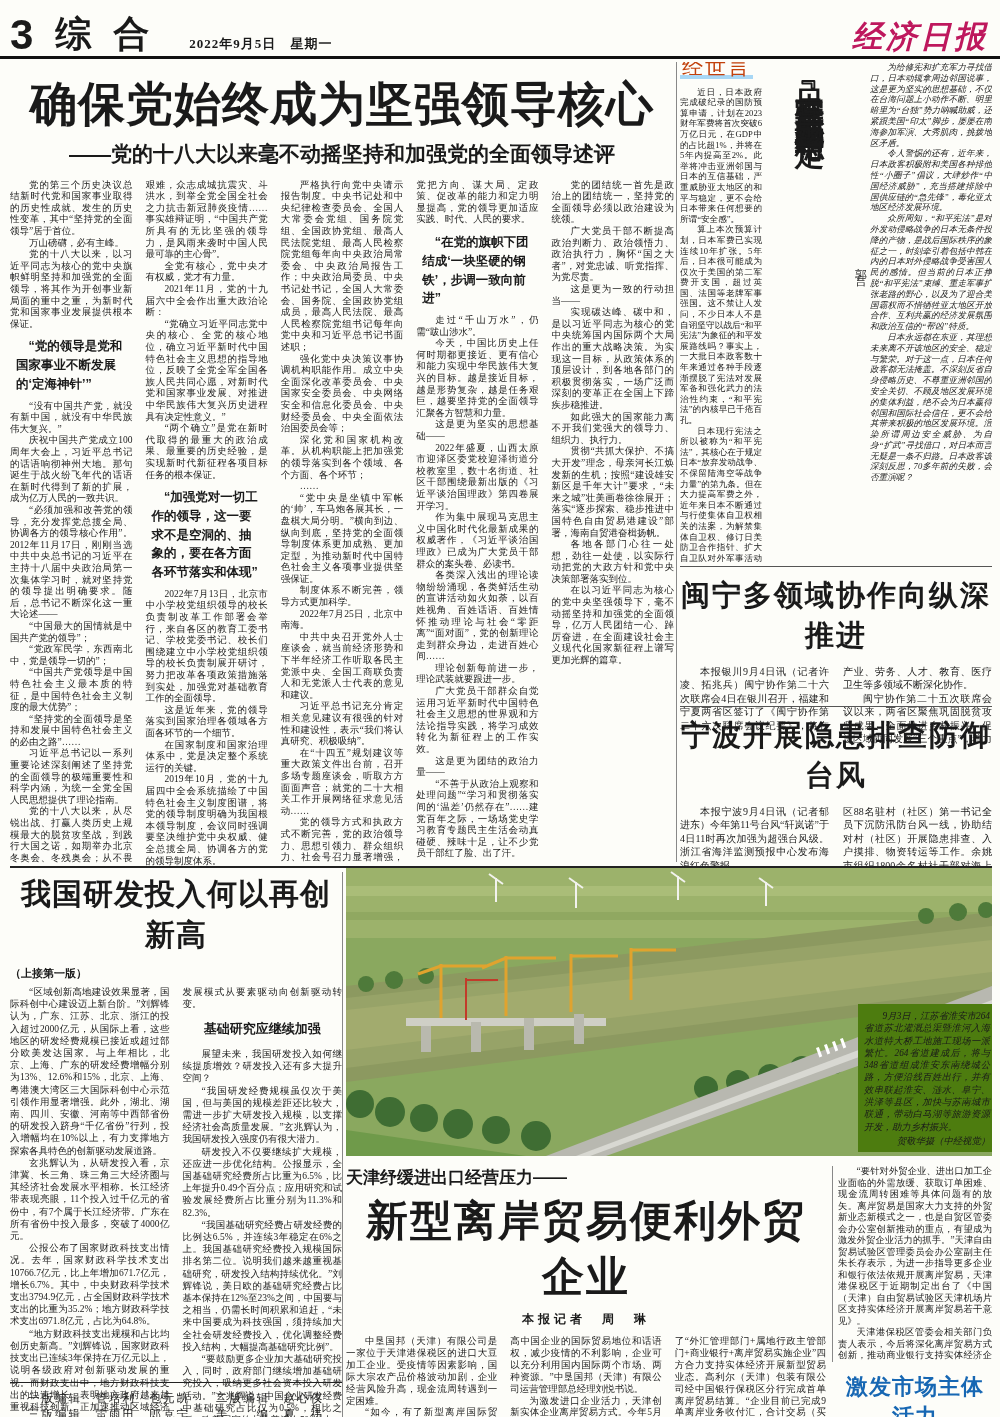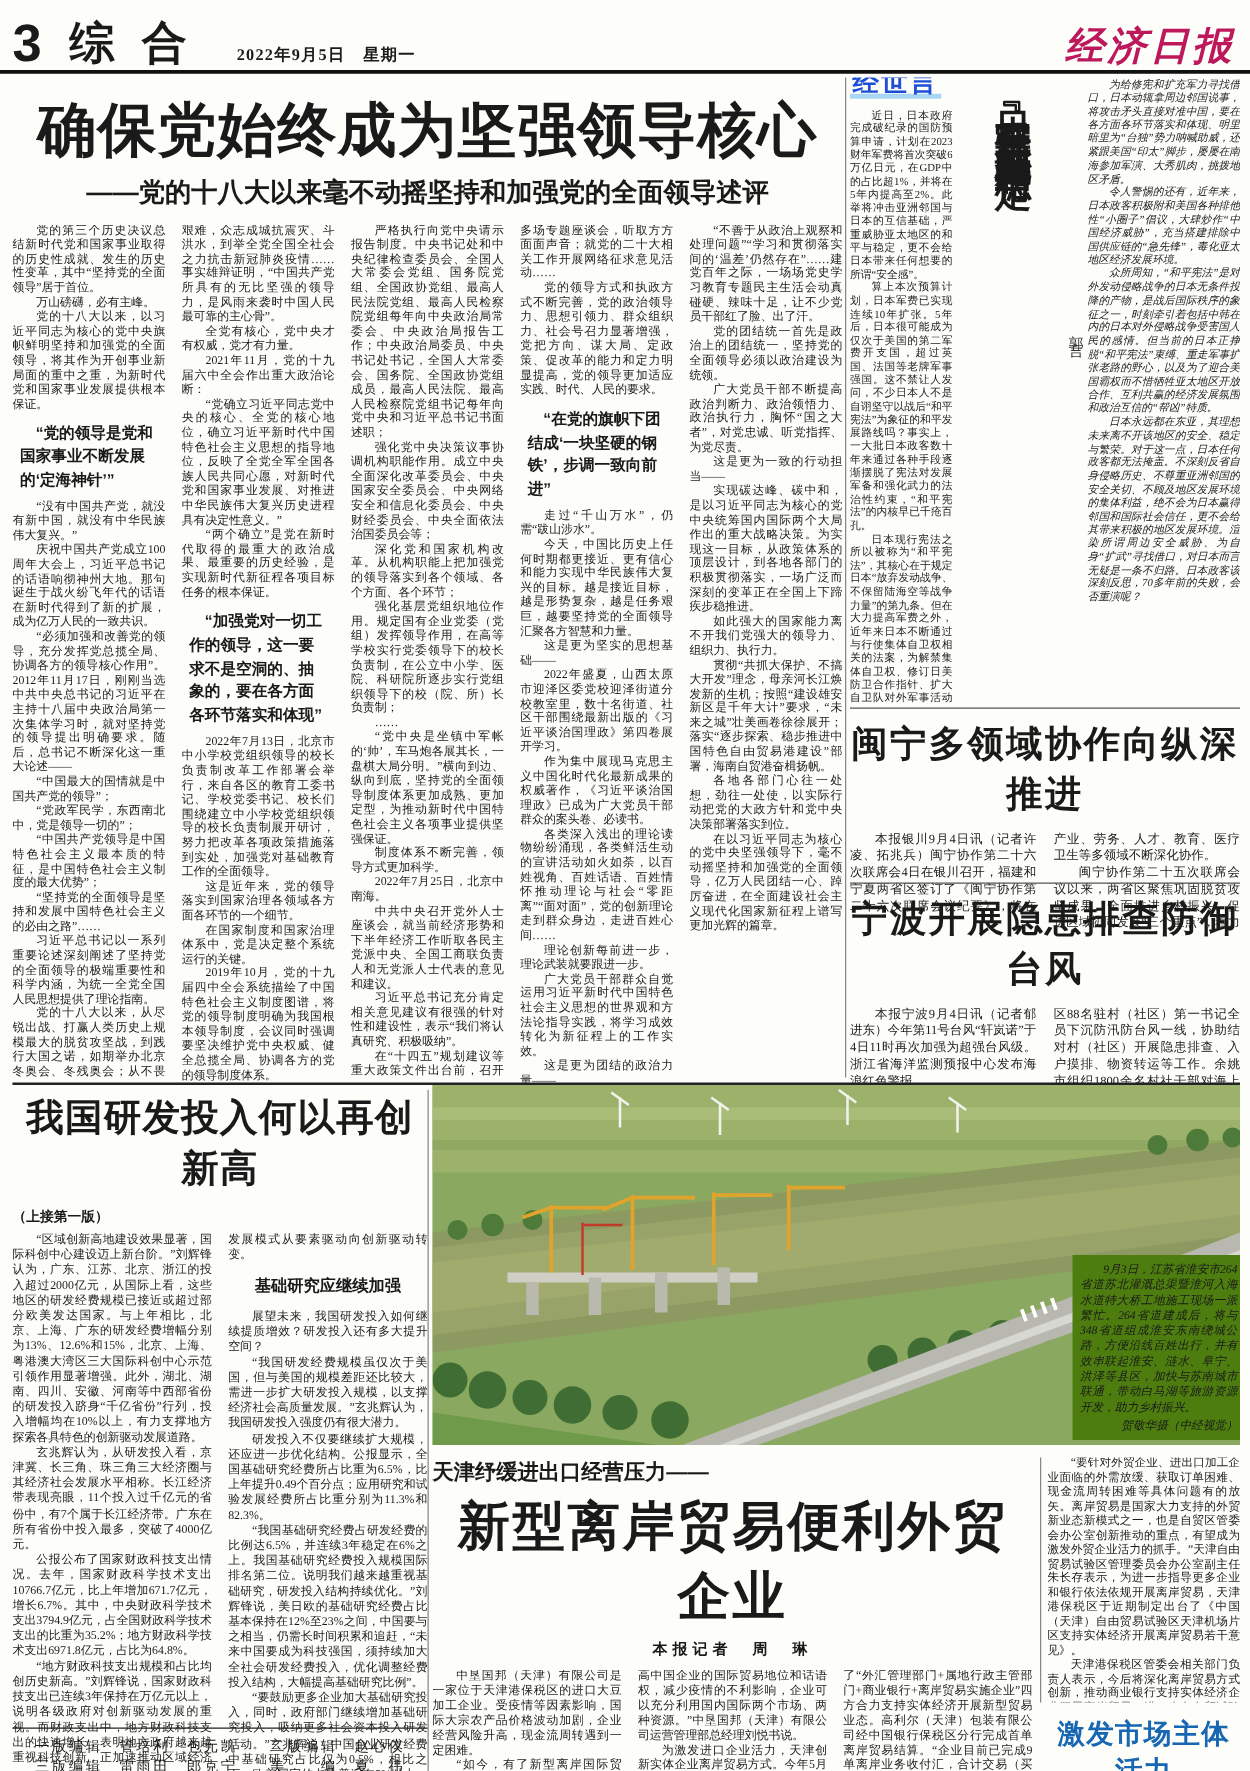--- a/index.html
+++ b/index.html
@@ -25,21 +25,21 @@
     font-size:9.5px; line-height:11.6px; text-align:justify; }
   .para { text-indent:2em; text-align:justify; }
   .sub-head { font-family:"Liberation Sans",sans-serif; font-weight:bold; font-size:12.5px; line-height:1.5; text-align:left; padding:0 6px; margin:7px 0; text-indent:1em;}
   .byline-r { text-align:right; font-style:italic; margin-top:4px; padding-right:4px;}
   
   .v-rule { position:absolute; width:1px; background:#888; }
   .h-rule { position:absolute; height:1px; background:#555; }
   .h-rule-bold { position:absolute; height:2px; background:#222; }
   .comm { position:absolute; left:680px; top:62px; width:312px; height:500px; }
   .comm-left { position:absolute; left:0; top:0; width:82px; height:500px; font-size:8.6px; line-height:10.6px; text-align:justify; overflow:hidden; }
-  .comm-tag { font-family:"Liberation Sans",sans-serif; font-weight:bold; font-size:21px; color:#1d4ed8; letter-spacing:2px; border-bottom:4px solid #a8d7f5; padding:0 2px 2px 2px; margin:0 0 8px 0; display:inline-block; }
+  .comm-tag { font-family:"Liberation Sans",sans-serif; font-weight:normal; font-size:21px; color:#c2410c; letter-spacing:2px; border-bottom:4px solid #a8d7f5; padding:0 2px 2px 2px; margin:0 0 8px 0; display:inline-block; }
   .comm-headline { position:absolute; left:96px; top:4px; width:68px; height:494px;
     writing-mode:vertical-rl; font-family:"Liberation Sans",sans-serif; font-weight:bold;
     font-size:29px; letter-spacing:3px; line-height:68px; text-align:left; }
   .comm-author { position:absolute; left:172px; top:196px; writing-mode:vertical-rl; font-size:12px; letter-spacing:6px; color:#333; }
   .comm-right { position:absolute; left:190px; top:0; width:122px; height:500px; font-size:8.6px; line-height:10.8px; text-align:justify; overflow:hidden; font-style:italic; }
   
   .sm-art { position:absolute; left:680px; width:312px; }
   .sm-headline { font-family:"Liberation Sans",sans-serif; font-weight:bold; font-size:29px; text-align:center; letter-spacing:2px; }
   .sm-cols { margin-top:9px; column-count:2; column-gap:14px; column-fill:auto; font-size:10px; line-height:13.4px; text-align:justify; overflow:hidden; } 
   
@@ -102,21 +102,20 @@
         <p class="para">“党确立习近平同志党中央的核心、全党的核心地位，确立习近平新时代中国特色社会主义思想的指导地位，反映了全党全军全国各族人民共同心愿，对新时代党和国家事业发展、对推进中华民族伟大复兴历史进程具有决定性意义。”</p>
         <p class="para">“两个确立”是党在新时代取得的最重大的政治成果、最重要的历史经验，是实现新时代新征程各项目标任务的根本保证。</p>
         <h4 class="sub-head">“加强党对一切工作的领导，这一要求不是空洞的、抽象的，要在各方面各环节落实和体现”</h4>
         <p class="para">2022年7月13日，北京市中小学校党组织领导的校长负责制改革工作部署会举行，来自各区的教育工委书记、学校党委书记、校长们围绕建立中小学校党组织领导的校长负责制展开研讨，努力把改革各项政策措施落到实处，加强党对基础教育工作的全面领导。</p>
         <p class="para">这是近年来，党的领导落实到国家治理各领域各方面各环节的一个细节。</p>
         <p class="para">在国家制度和国家治理体系中，党是决定整个系统运行的关键。</p>
         <p class="para">2019年10月，党的十九届四中全会系统描绘了中国特色社会主义制度图谱，将党的领导制度明确为我国根本领导制度，会议同时强调要坚决维护党中央权威、健全总揽全局、协调各方的党的领导制度体系。</p>
         <p class="para">严格执行向党中央请示报告制度。中央书记处和中央纪律检查委员会、全国人大常委会党组、国务院党组、全国政协党组、最高人民法院党组、最高人民检察院党组每年向中央政治局常委会、中央政治局报告工作；中央政治局委员、中央书记处书记，全国人大常委会、国务院、全国政协党组成员，最高人民法院、最高人民检察院党组书记每年向党中央和习近平总书记书面述职；</p>
         <p class="para">强化党中央决策议事协调机构职能作用。成立中央全面深化改革委员会、中央国家安全委员会、中央网络安全和信息化委员会、中央财经委员会、中央全面依法治国委员会等；</p>
         <p class="para">深化党和国家机构改革。从机构职能上把加强党的领导落实到各个领域、各个方面、各个环节；</p>
-        <p class="para">强化基层党组织地位作用。规定国有企业党委（党组）发挥领导作用，在高等学校实行党委领导下的校长负责制，在公立中小学、医院、科研院所逐步实行党组织领导下的校（院、所）长负责制；</p>
         <p class="para">……</p>
         <p class="para">“党中央是坐镇中军帐的‘帅’，车马炮各展其长，一盘棋大局分明。”横向到边、纵向到底，坚持党的全面领导制度体系更加成熟、更加定型，为推动新时代中国特色社会主义各项事业提供坚强保证。</p>
         <p class="para">制度体系不断完善，领导方式更加科学。</p>
         <p class="para">2022年7月25日，北京中南海。</p>
         <p class="para">中共中央召开党外人士座谈会，就当前经济形势和下半年经济工作听取各民主党派中央、全国工商联负责人和无党派人士代表的意见和建议。</p>
         <p class="para">习近平总书记充分肯定相关意见建议有很强的针对性和建设性，表示“我们将认真研究、积极吸纳”。</p>
         <p class="para">在“十四五”规划建议等重大政策文件出台前，召开多场专题座谈会，听取方方面面声音；就党的二十大相关工作开展网络征求意见活动……</p>
         <p class="para">党的领导方式和执政方式不断完善，党的政治领导力、思想引领力、群众组织力、社会号召力显著增强，党把方向、谋大局、定政策、促改革的能力和定力明显提高，党的领导更加适应实践、时代、人民的要求。</p>
         <h4 class="sub-head">“在党的旗帜下团结成‘一块坚硬的钢铁’，步调一致向前进”</h4>
         <p class="para">走过“千山万水”，仍需“跋山涉水”。</p>
@@ -149,21 +148,21 @@
       <div><span class="comm-tag">经世言</span></div>
       <div>
           <p class="para">近日，日本政府完成破纪录的国防预算申请，计划在2023财年军费将首次突破6万亿日元，在GDP中的占比超1%，并将在5年内提高至2%。此举将冲击亚洲邻国与日本的互信基础，严重威胁亚太地区的和平与稳定，更不会给日本带来任何想要的所谓“安全感”。</p>
           <p class="para">算上本次预算计划，日本军费已实现连续10年扩张。5年后，日本很可能成为仅次于美国的第二军费开支国，超过英国、法国等老牌军事强国。这不禁让人发问，不少日本人不是自诩坚守以战后“和平宪法”为象征的和平发展路线吗？事实上，一大批日本政客数十年来通过各种手段逐渐摆脱了宪法对发展军备和强化武力的法治性约束，“和平宪法”的内核早已千疮百孔。</p>
           <p class="para">日本现行宪法之所以被称为“和平宪法”，其核心在于规定日本“放弃发动战争、不保留陆海空等战争力量”的第九条。但在大力提高军费之外，近年来日本不断通过与行使集体自卫权相关的法案，为解禁集体自卫权、修订日美防卫合作指针、扩大自卫队对外军事活动等大开绿灯；另一方面，日本大力发展反导、高超音速武器等军事技术，入列可搭载F-35B直升机航母在内的重型装备，深化日美军事合作。时至今日，“和平宪法”形同虚设。</p>
         </div>
     </div>
     <div class="comm-headline">日本『强军扩武』威胁地区和平与稳定</div>
     <div class="comm-author">郭言</div>
     <div class="comm-right">
-        <p class="para">为给修宪和扩充军力寻找借口，日本动辄拿周边邻国说事，将攻击矛头直接对准中国，要在各方面各环节落实和体现、明里暗里为“台独”势力呐喊助威，还紧跟美国“印太”脚步，屡屡在南海参加军演、大秀肌肉，挑拨地区矛盾。</p>
+        <p class="para">为给修宪和扩充军力寻找借口，日本动辄拿周边邻国说事，这是更为坚实的思想基础，不仅在台海问题上小动作不断、明里暗里为“台独”势力呐喊助威，还紧跟美国“印太”脚步，屡屡在南海参加军演、大秀肌肉，挑拨地区矛盾。</p>
         <p class="para">令人警惕的还有，近年来，日本政客积极附和美国各种排他性“小圈子”倡议，大肆炒作“中国经济威胁”，充当搭建排除中国供应链的“急先锋”，毒化亚太地区经济发展环境。</p>
         <p class="para">众所周知，“和平宪法”是对外发动侵略战争的日本无条件投降的产物，是战后国际秩序的象征之一，时刻牵引着包括中韩在内的日本对外侵略战争受害国人民的感情。但当前的日本正挣脱“和平宪法”束缚、重走军事扩张老路的野心，以及为了迎合美国霸权而不惜牺牲亚太地区开放合作、互利共赢的经济发展氛围和政治互信的“帮凶”特质。</p>
         <p class="para">日本永远都在东亚，其理想未来离不开该地区的安全、稳定与繁荣。对于这一点，日本任何政客都无法掩盖。不深刻反省自身侵略历史、不尊重亚洲邻国的安全关切、不顾及地区发展环境的集体利益，绝不会为日本赢得邻国和国际社会信任，更不会给其带来积极的地区发展环境。渲染所谓周边安全威胁、为自身“扩武”寻找借口，对日本而言无疑是一条不归路。日本政客该深刻反思，70多年前的失败，会否重演呢？</p>
       </div>
   </div>
 
   <div class="h-rule" style="left:680px; top:566px; width:312px;"></div>
 
   <div class="sm-art" style="top:576px; height:126px;">
     <div class="sm-headline">闽宁多领域协作向纵深推进</div>

